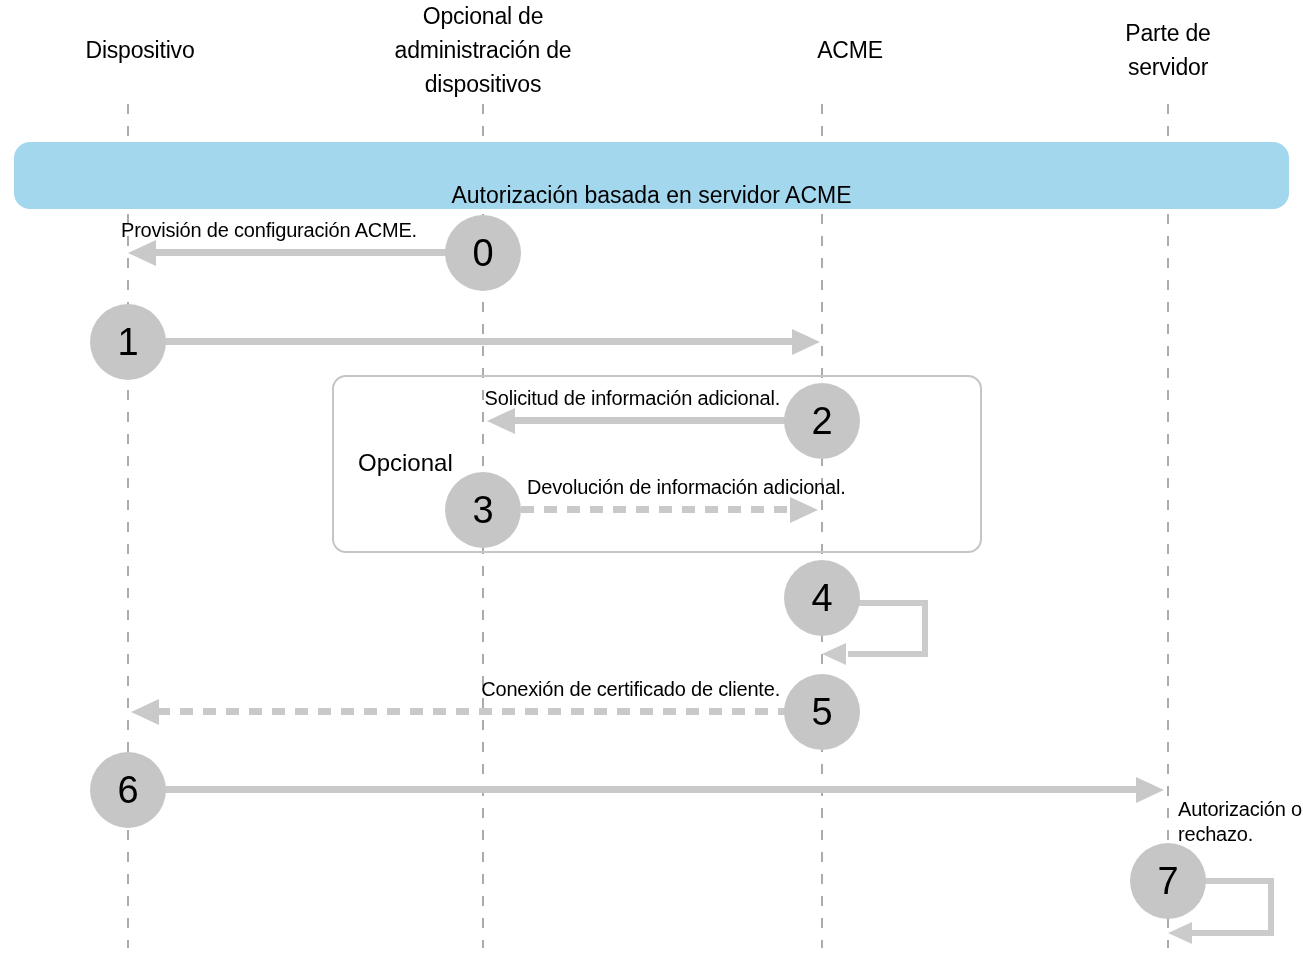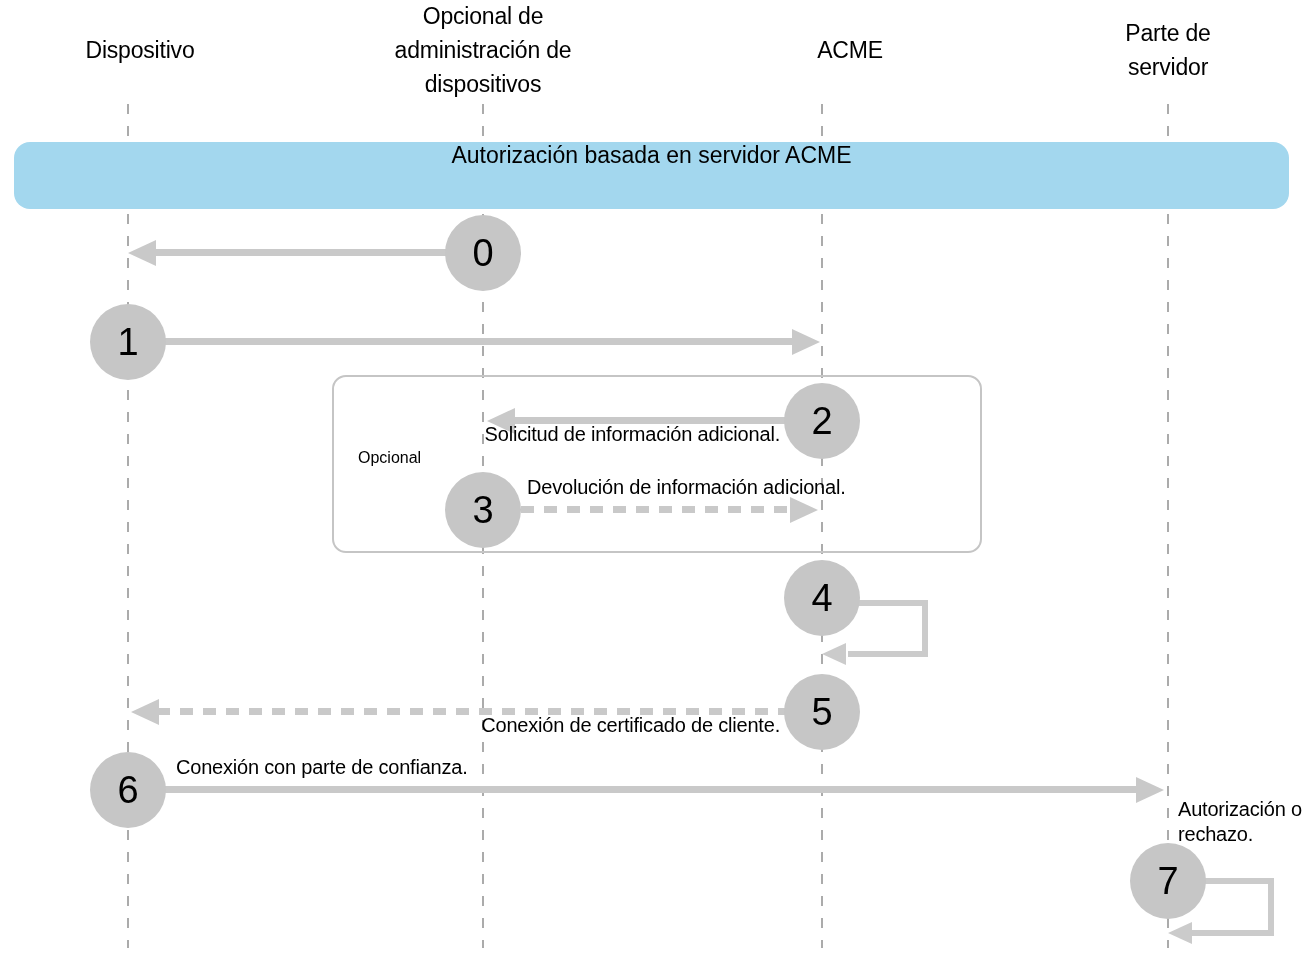--- a/index.html
+++ b/index.html
@@ -19,34 +19,34 @@
   .lifeline{
     position:absolute;width:2px;top:104px;height:844px;z-index:0;
     background:repeating-linear-gradient(to bottom,var(--lifeline) 0 10px,transparent 10px 22px);
   }
   .actor{
     position:absolute;transform:translate(-50%,-50%);text-align:center;
     font-size:23px;line-height:34px;letter-spacing:-0.2px;z-index:2;
   }
   .banner{
     position:absolute;left:14px;top:142px;width:1275px;height:67px;border-radius:16px;
-    background:var(--banner-bg);display:flex;align-items:flex-start;justify-content:center;
+    background:var(--banner-bg);display:flex;align-items:flex-end;justify-content:center;
     font-size:23px;z-index:2;
   }
   .optbox{
     position:absolute;left:332px;top:375px;width:646px;height:174px;
     border:2px solid var(--optional-border);border-radius:14px;z-index:1;background:transparent;
   }
-  .optlabel{position:absolute;left:358px;top:449px;font-size:16px;z-index:4;}
+  .optlabel{position:absolute;left:358px;top:449px;font-size:24px;z-index:4;}
   .circle{
     position:absolute;width:76px;height:76px;border-radius:50%;background:var(--circle);
     display:flex;align-items:center;justify-content:center;font-size:38px;z-index:5;
   }
   .msglabel{position:absolute;font-size:20px;letter-spacing:-0.2px;z-index:4;white-space:nowrap;}
-  .msglabel.right{text-align:right;margin-top:36px;}
+  .msglabel.right{text-align:right;}
   .msglabel.wrap{white-space:normal;line-height:25px;}
   .aline{position:absolute;height:7px;background:var(--arrow);z-index:3;}
   .aline.dashed{
     background:repeating-linear-gradient(90deg,var(--arrow) 0 13px,transparent 13px 23px);
   }
   .ahead{position:absolute;width:0;height:0;z-index:3;}
   .ahead.left{border-top:13px solid transparent;border-bottom:13px solid transparent;border-right:28px solid var(--arrow);}
   .ahead.right{border-top:13px solid transparent;border-bottom:13px solid transparent;border-left:28px solid var(--arrow);}
   .loopbox{
     position:absolute;z-index:3;background:transparent;
@@ -71,20 +71,21 @@
   <div class="actor" style="left:850px;top:50px;white-space:nowrap">ACME</div>
   <div class="actor" style="left:1168px;top:50px;width:120px">Parte de servidor</div>
 
   <div class="banner">
     <span>Autorización basada en servidor ACME</span>
   </div>
 
   <div class="optbox"></div>
   <div class="optlabel">Opcional</div>
 
+  <div class="msglabel" style="left:121px;top:219px">Provisión de configuración ACME.</div>
   <div class="aline" style="left:152px;top:249px;width:310px"></div>
   <div class="ahead left" style="left:128px;top:240px"></div>
   <div class="circle" style="left:445px;top:215px">
     <span>0</span>
   </div>
 
   <div class="aline" style="left:162px;top:338px;width:632px"></div>
   <div class="ahead right" style="left:792px;top:329px"></div>
   <div class="circle" style="left:90px;top:304px">
     <span>1</span>
@@ -110,21 +111,20 @@
     <span>4</span>
   </div>
 
   <div class="msglabel right" style="right:523px;top:678px">Conexión de certificado de cliente.</div>
   <div class="aline dashed" style="left:157px;top:708px;width:639px"></div>
   <div class="ahead left" style="left:131px;top:699px"></div>
   <div class="circle" style="left:784px;top:674px">
     <span>5</span>
   </div>
 
-  <div class="msglabel" style="left:176px;top:756px">Conexión con parte de confianza.</div>
   <div class="aline" style="left:162px;top:786px;width:976px"></div>
   <div class="ahead right" style="left:1136px;top:777px"></div>
   <div class="circle" style="left:90px;top:752px">
     <span>6</span>
   </div>
 
   <div class="msglabel wrap" style="left:1178px;top:797px;width:128px">Autorización o rechazo.</div>
   <div class="loopbox" style="left:1192px;top:878px;width:82px;height:58px"></div>
   <div class="loophead" style="left:1168px;top:922px"></div>
   <div class="circle" style="left:1130px;top:843px">

